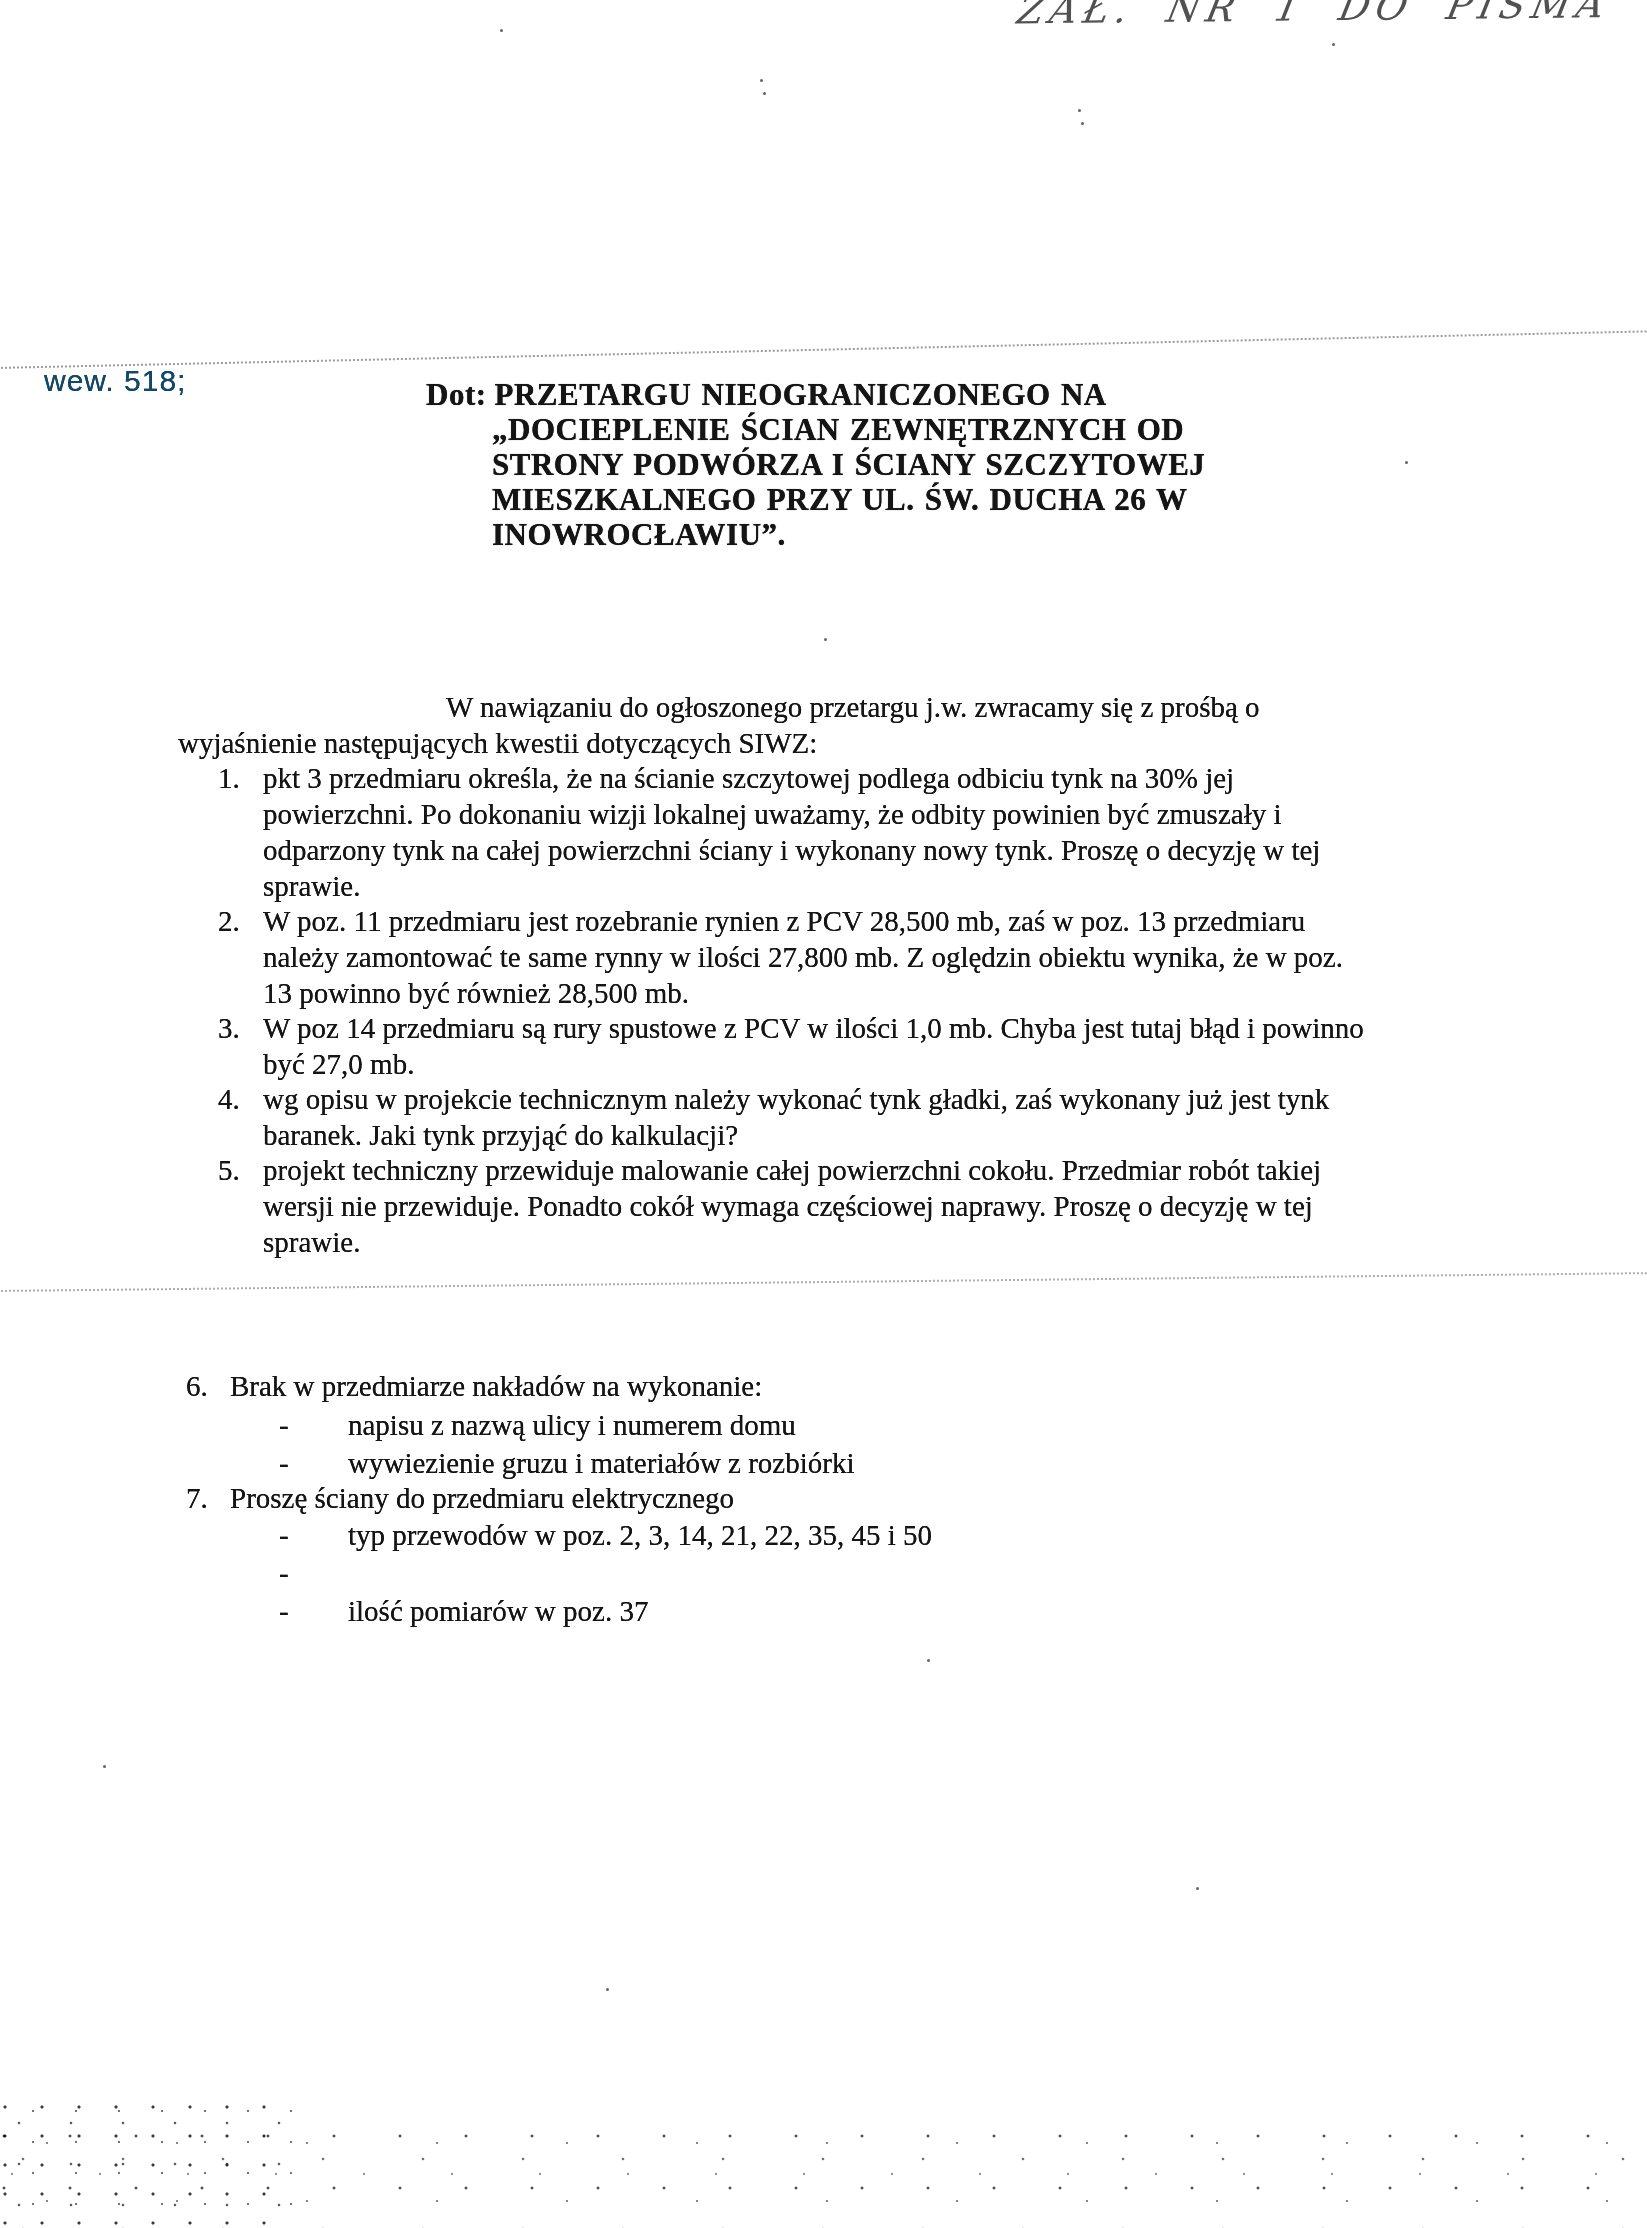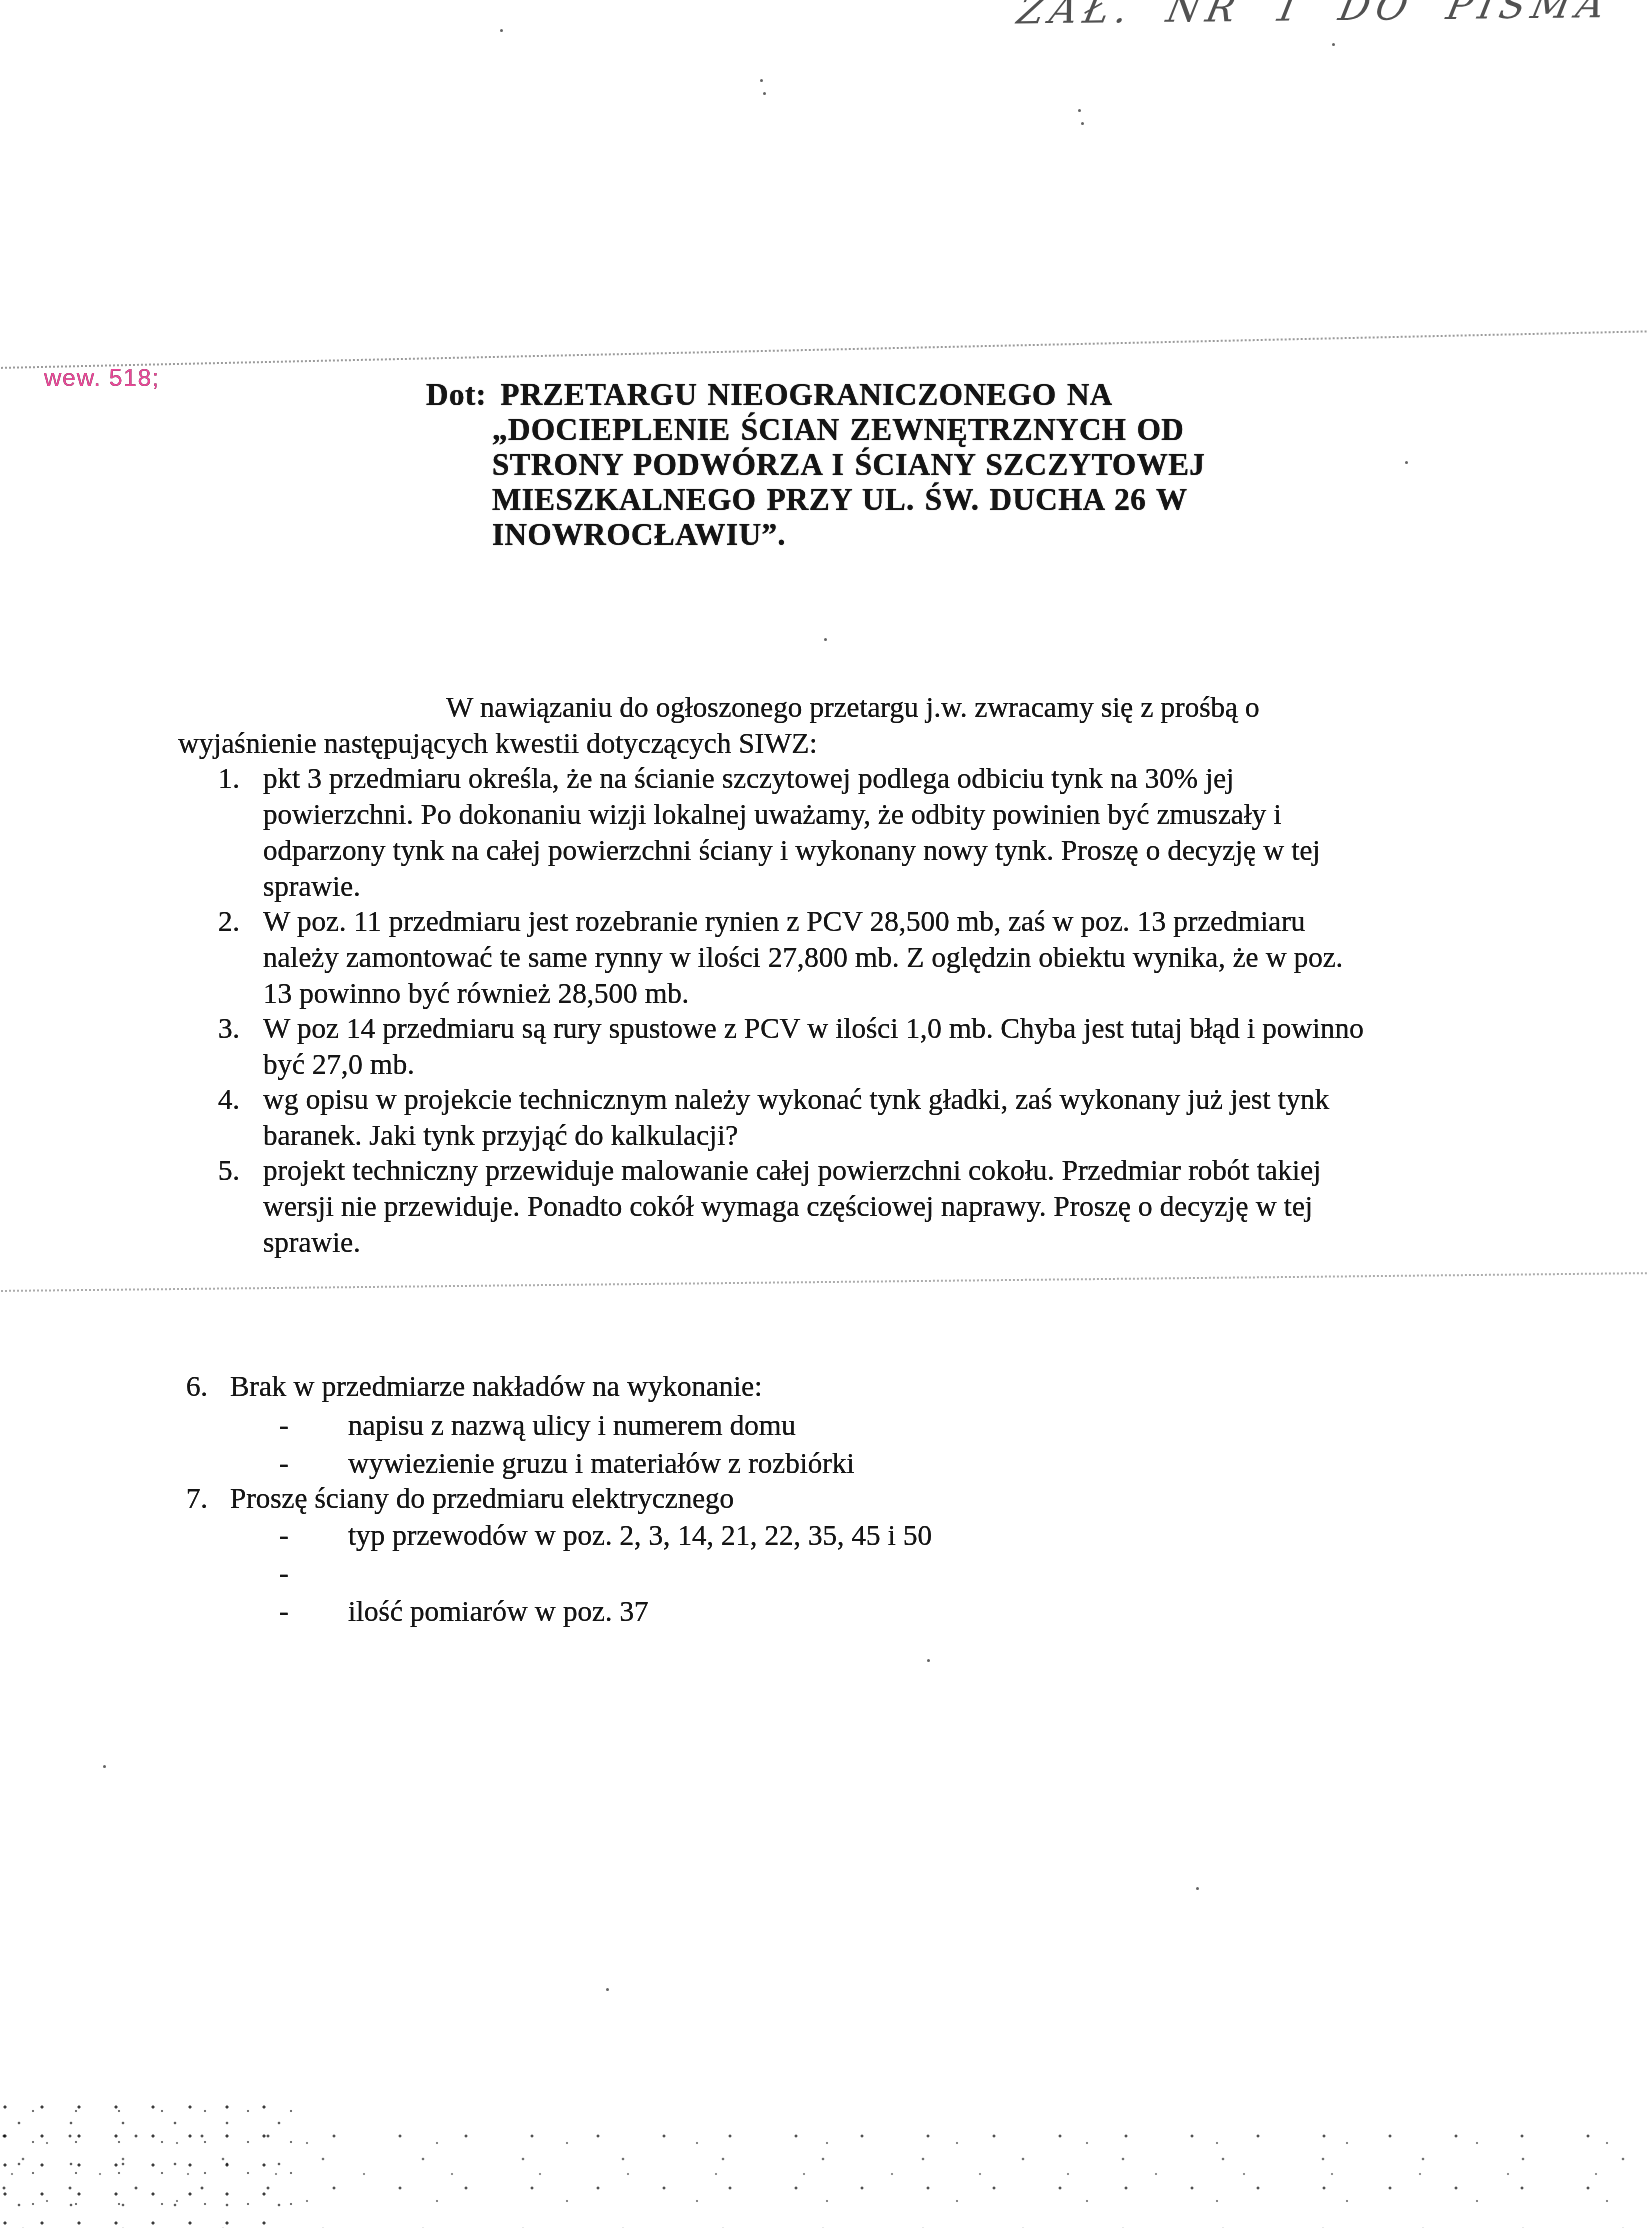--- a/index.html
+++ b/index.html
@@ -25,33 +25,33 @@
     position:absolute; height:0;
     border-top:2px dotted #4a4a4a;
     transform-origin:left center;
   }
   .divider.top{ left:-4px; top:367px; width:1663px; transform:rotate(-1.27deg); opacity:.55;}
   .divider.mid{ left:-4px; top:1290px; width:1663px; transform:rotate(-0.62deg); opacity:.45;}
   
   .wew{
     position:absolute; left:44px; top:364px;
     font-family:"Liberation Sans", sans-serif;
-    font-size:24px; color:#ec4899; letter-spacing:1px;
+    font-size:30px; color:#0c4a6e; letter-spacing:1px;
     text-shadow:0 0 0.6px #222;
   }
   
   .subject{
     position:absolute; left:426px; top:377px;
     font-weight:700; font-size:31px; line-height:35px;
     letter-spacing:0.5px; word-spacing:2px;
     text-shadow:0 0 0.7px #000;
     white-space:nowrap;
   }
   .subject .cont{ margin-left:66px; }
-  .subject .lbl{ margin-right:14px; }
+  .subject .lbl{ margin-right:8px; }
   
   .bodytext{ font-size:29px; line-height:36px; text-shadow:0 0 0.5px #111; }
   .intro-l1{ position:absolute; left:446px; top:689px; white-space:nowrap;}
   .intro-l2{ position:absolute; left:178px; top:725px; white-space:nowrap;}
   .qrow{ position:absolute; left:218px; display:flex; }
   .qrow .q-num{ width:45px; flex:none; }
   .qrow .q-text{ width:1114px; }
   .q1{ top:760px; } .q2{ top:903px; } .q3{ top:1010px; }
   .q4{ top:1081px; } .q5{ top:1152px; }
   .qrow2{ position:absolute; left:186px; display:flex; }

